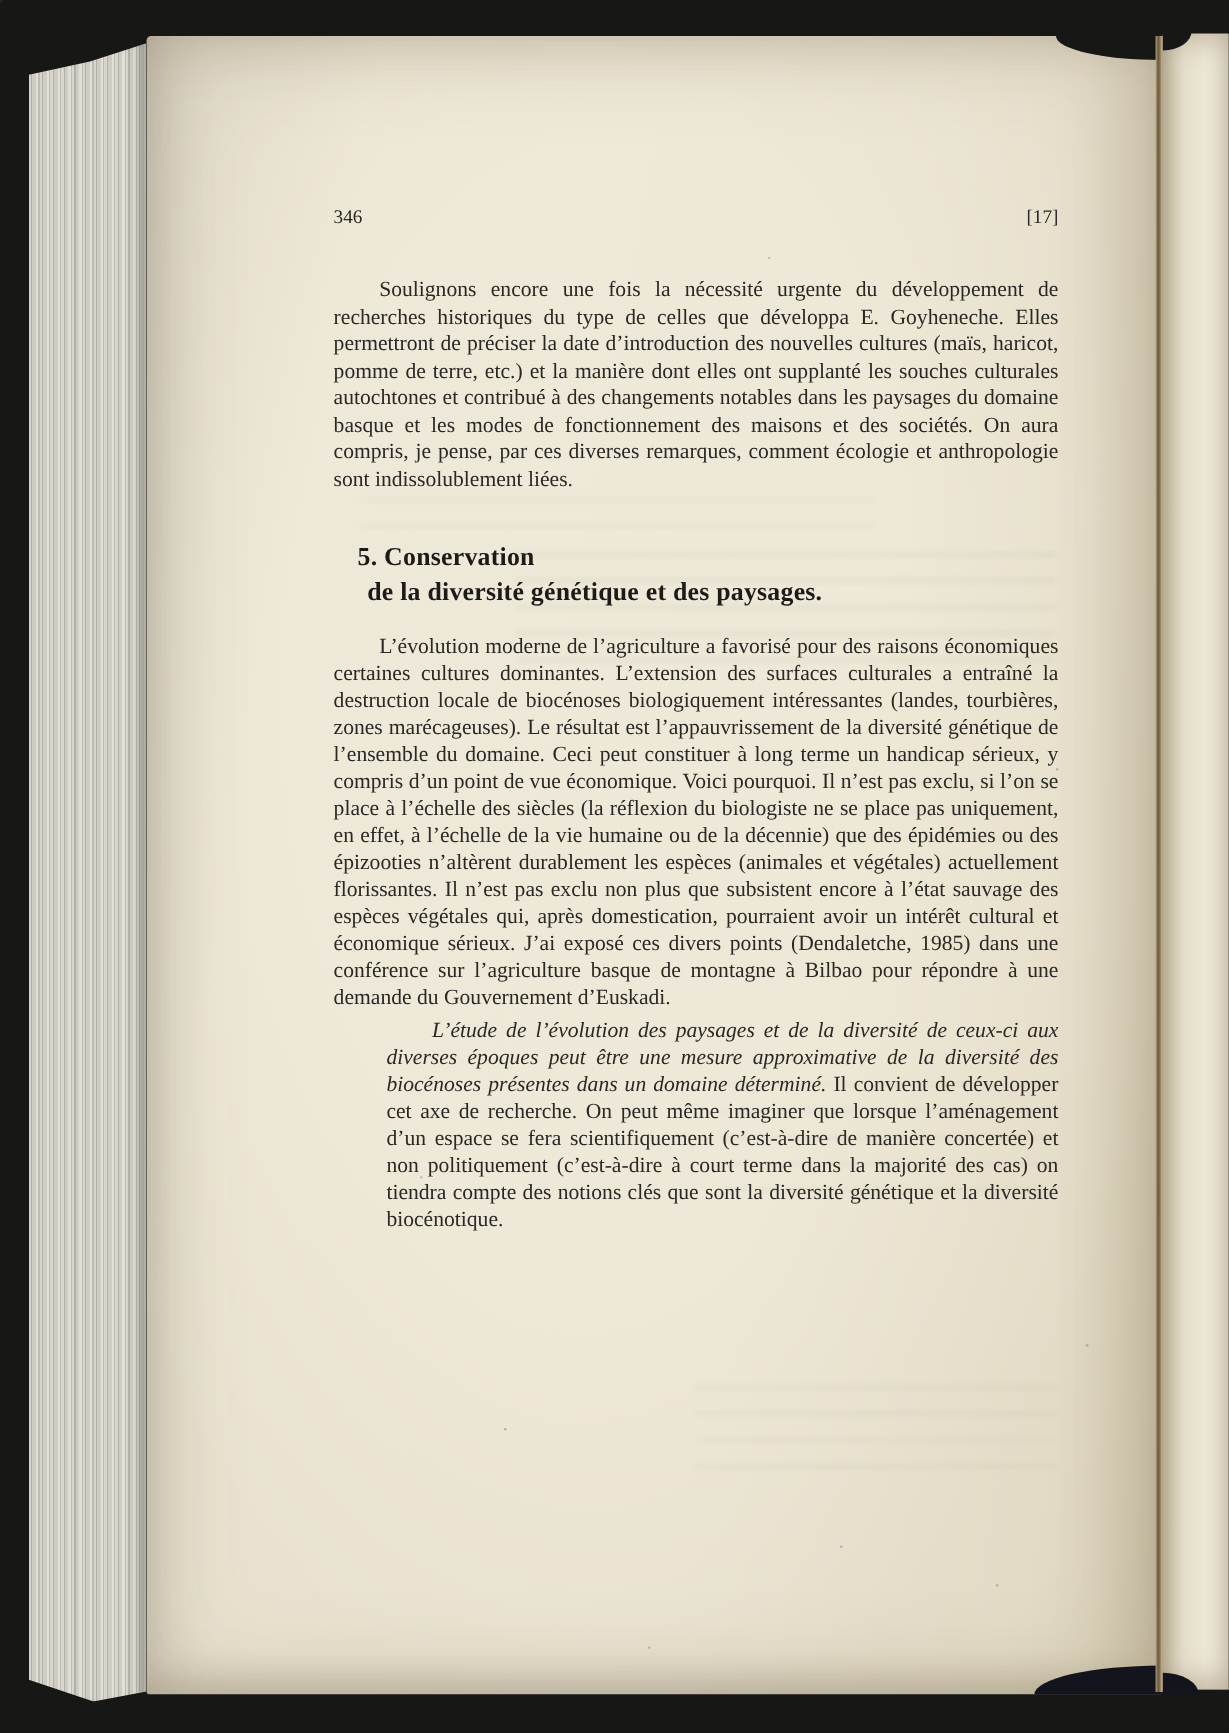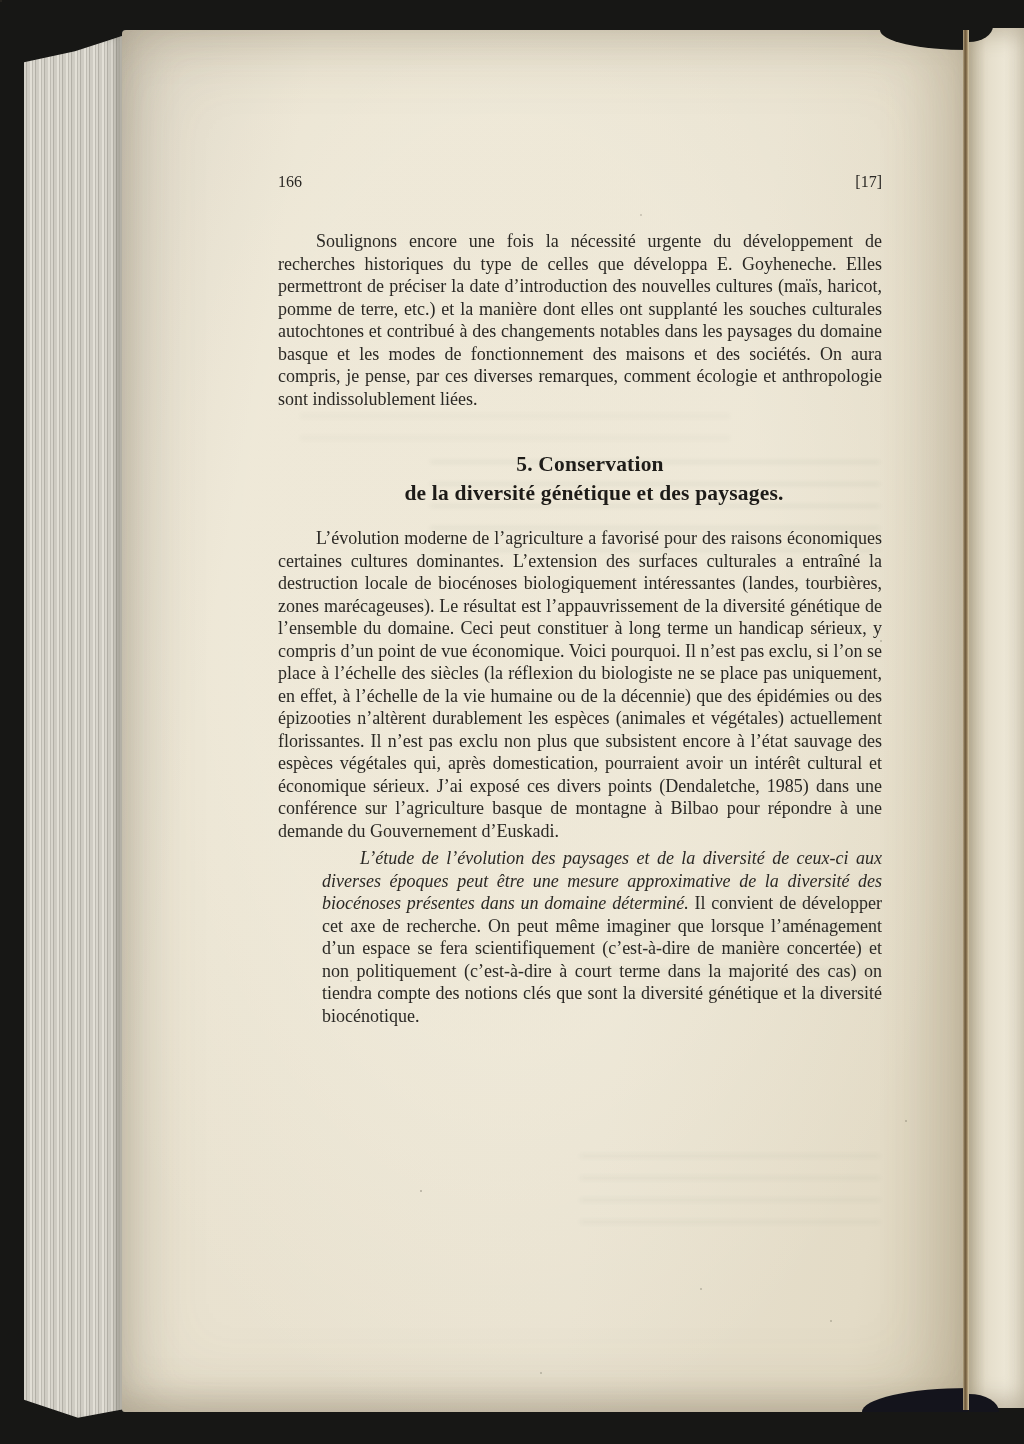--- a/index.html
+++ b/index.html
@@ -68,21 +68,21 @@
   }
   .running-head{
     display:flex;justify-content:space-between;align-items:baseline;
     font-size:16px;line-height:20px;text-align:left;
   }
   .running-title{letter-spacing:.9px;}
   .para{margin:0;text-indent:38px;}
   .p1{margin-top:38px;}
   .section-heading{
     margin:40px 0 0 20px;font-weight:bold;color:#1d1b18;
-    font-size:21.5px;line-height:29px;text-align:center;letter-spacing:.2px;
+    font-size:21.5px;line-height:29px;text-align:left;letter-spacing:.2px;
   }
   .section-heading .hl2{margin-left:8px;}
   .p2{margin-top:19px;font-family:Liberation Serif, serif;}
   .p3{margin-top:5px;}
   .p4{margin-top:5px;margin-left:44px;}
   .p5{margin-top:8px;}
   .it{font-style:italic;}
   
   .ghost{
     position:absolute;pointer-events:none;
@@ -116,21 +116,21 @@
   <div class="page-stack"></div>
 
   <div class="book-page">
 
     <div class="gutter-dip-top"></div>
     <div class="gutter-rise-bottom"></div>
 
     <div class="text-col">
 
       <div class="running-head">
-        <span>166</span>
+        <span>346</span>
         <span>[17]</span>
       </div>
 
       <p class="para p1">Soulignons encore une fois la nécessité urgente du développement de recherches historiques du type de celles que développa E. Goyheneche. Elles permettront de préciser la date d’introduction des nouvelles cultures (maïs, haricot, pomme de terre, etc.) et la manière dont elles ont supplanté les souches culturales autochtones et contribué à des changements notables dans les paysages du domaine basque et les modes de fonctionnement des maisons et des sociétés. On aura compris, je pense, par ces diverses remarques, comment écologie et anthropologie sont indissolublement liées.</p>
 
       <div class="section-heading">
         <div class="hl1">5. Conservation</div>
         <div class="hl2">de la diversité génétique et des paysages.</div>
       </div>
 

